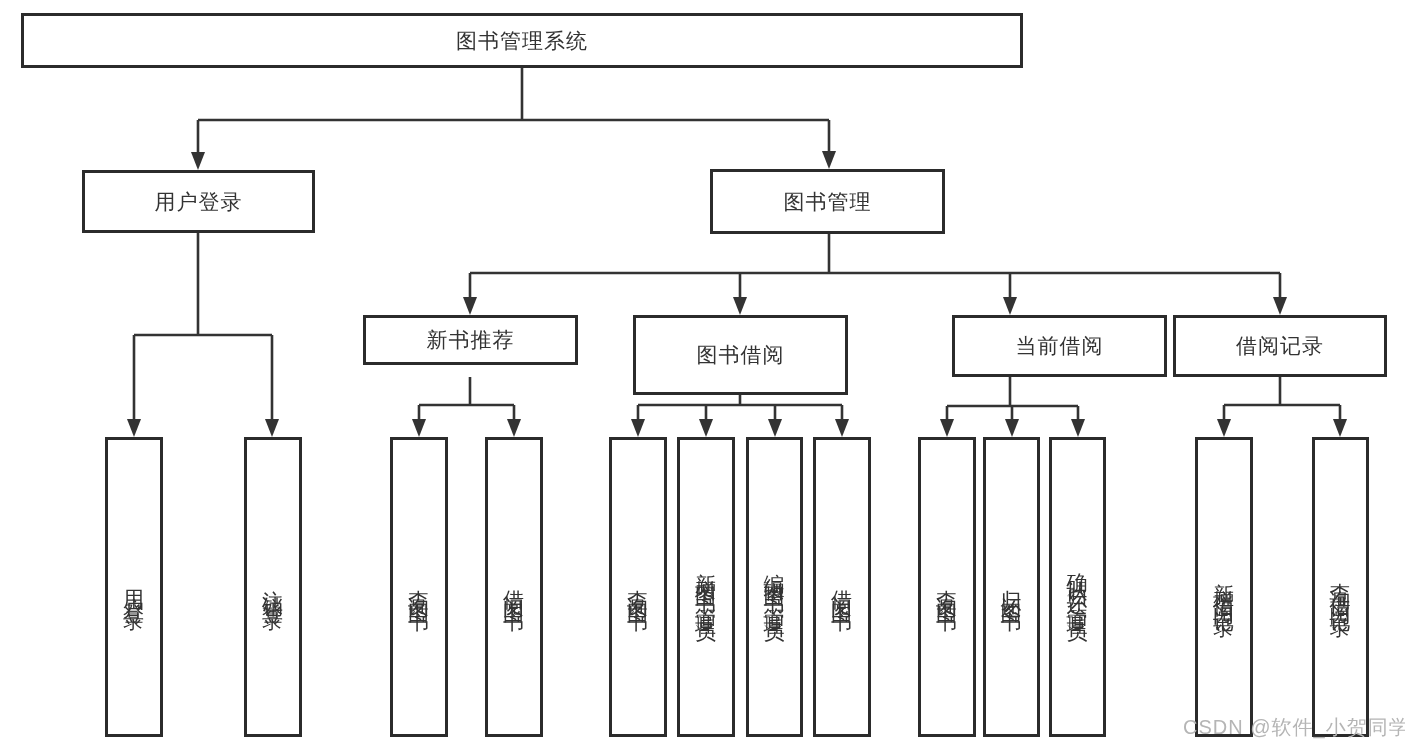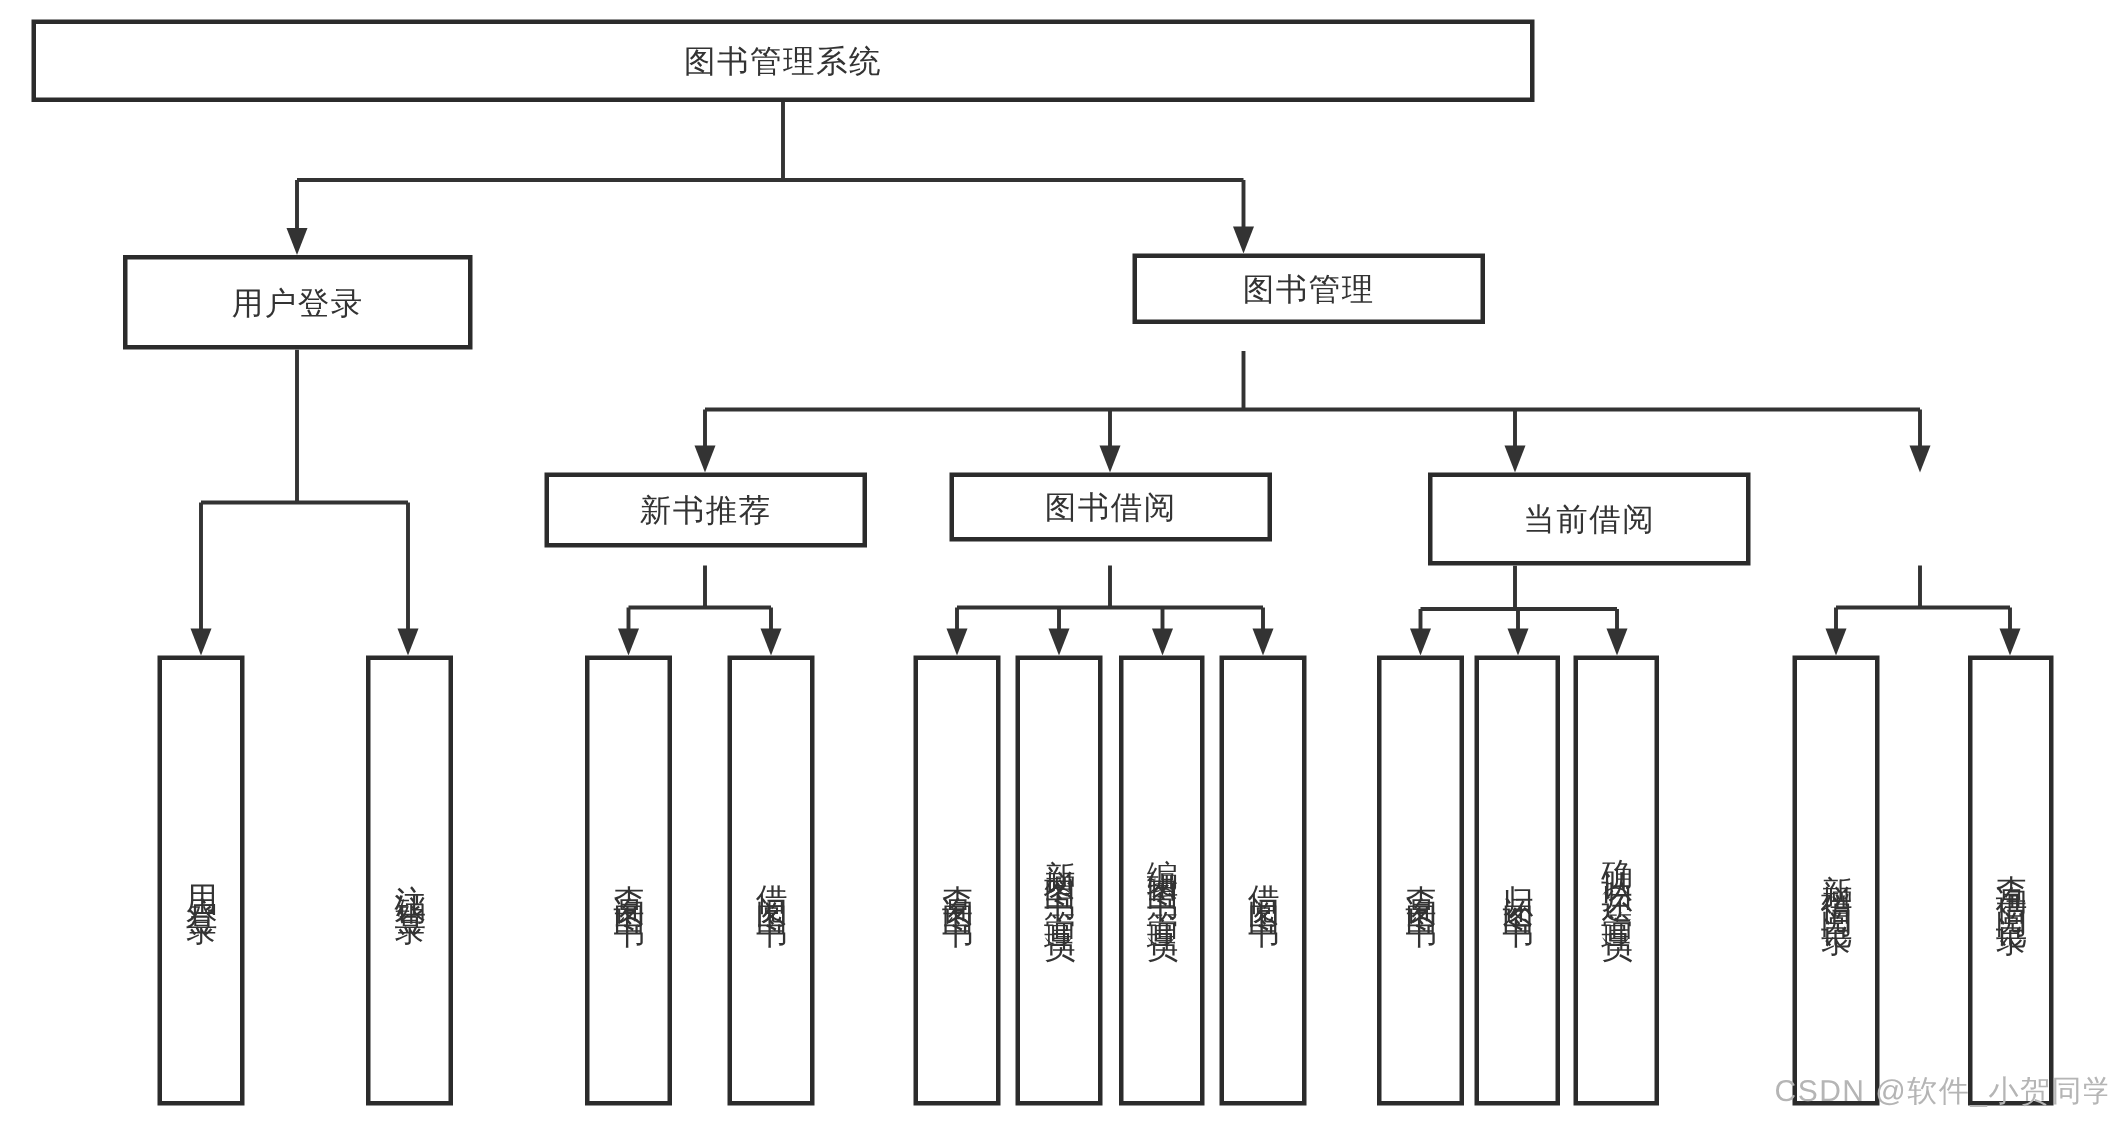--- a/index.html
+++ b/index.html
@@ -15,23 +15,23 @@
     z-index:2;text-align:right;
   }
   .node.h{font-size:21px;letter-spacing:1px;}
   .node.v{
     writing-mode:vertical-rl;text-orientation:upright;
     font-size:21px;letter-spacing:7px;line-height:1;
   }
   
   .n-root{left:21px;top:13px;width:1002px;height:55px;}
   .n-user-login{left:82px;top:170px;width:233px;height:63px;}
-  .n-book-mgmt{left:755px;top:169px;width:235px;height:47px;}
+  .n-book-mgmt{left:710px;top:169px;width:235px;height:65px;}
   .n-new-book-rec{left:363px;top:315px;width:215px;height:50px;}
-  .n-book-borrow{left:633px;top:315px;width:215px;height:46px;}
+  .n-book-borrow{left:633px;top:315px;width:215px;height:80px;}
   .n-current-borrow{left:952px;top:315px;width:215px;height:62px;}
   .n-borrow-record{left:1173px;top:315px;width:214px;height:62px;}
   
   .leaf{top:437px;width:58px;height:300px;}
   .n-leaf-user-login{left:105px;}
   .n-leaf-logout{left:244px;}
   .n-nbr-query{left:390px;}
   .n-nbr-borrow{left:485px;}
   .n-bb-query{left:609px;}
   .n-bb-add{left:677px;}
@@ -93,20 +93,21 @@
   </svg>
 
   <div class="node h n-root">图书管理系统</div>
 
   <div class="node h n-user-login">用户登录</div>
   <div class="node h n-book-mgmt">图书管理</div>
 
   <div class="node h n-new-book-rec">新书推荐</div>
   <div class="node h n-book-borrow">图书借阅</div>
   <div class="node h n-current-borrow">当前借阅</div>
+  <div class="node h n-borrow-record">借阅记录</div>
 
   <div class="node v leaf n-leaf-user-login">用户登录</div>
   <div class="node v leaf n-leaf-logout">注销登录</div>
   <div class="node v leaf n-nbr-query">查询图书</div>
   <div class="node v leaf n-nbr-borrow">借阅图书</div>
   <div class="node v leaf n-bb-query">查询图书</div>
   <div class="node v leaf n-bb-add">新增图书（管理员）</div>
   <div class="node v leaf n-bb-edit">编辑图书（管理员）</div>
   <div class="node v leaf n-bb-borrow">借阅图书</div>
   <div class="node v leaf n-cb-query">查询图书</div>

